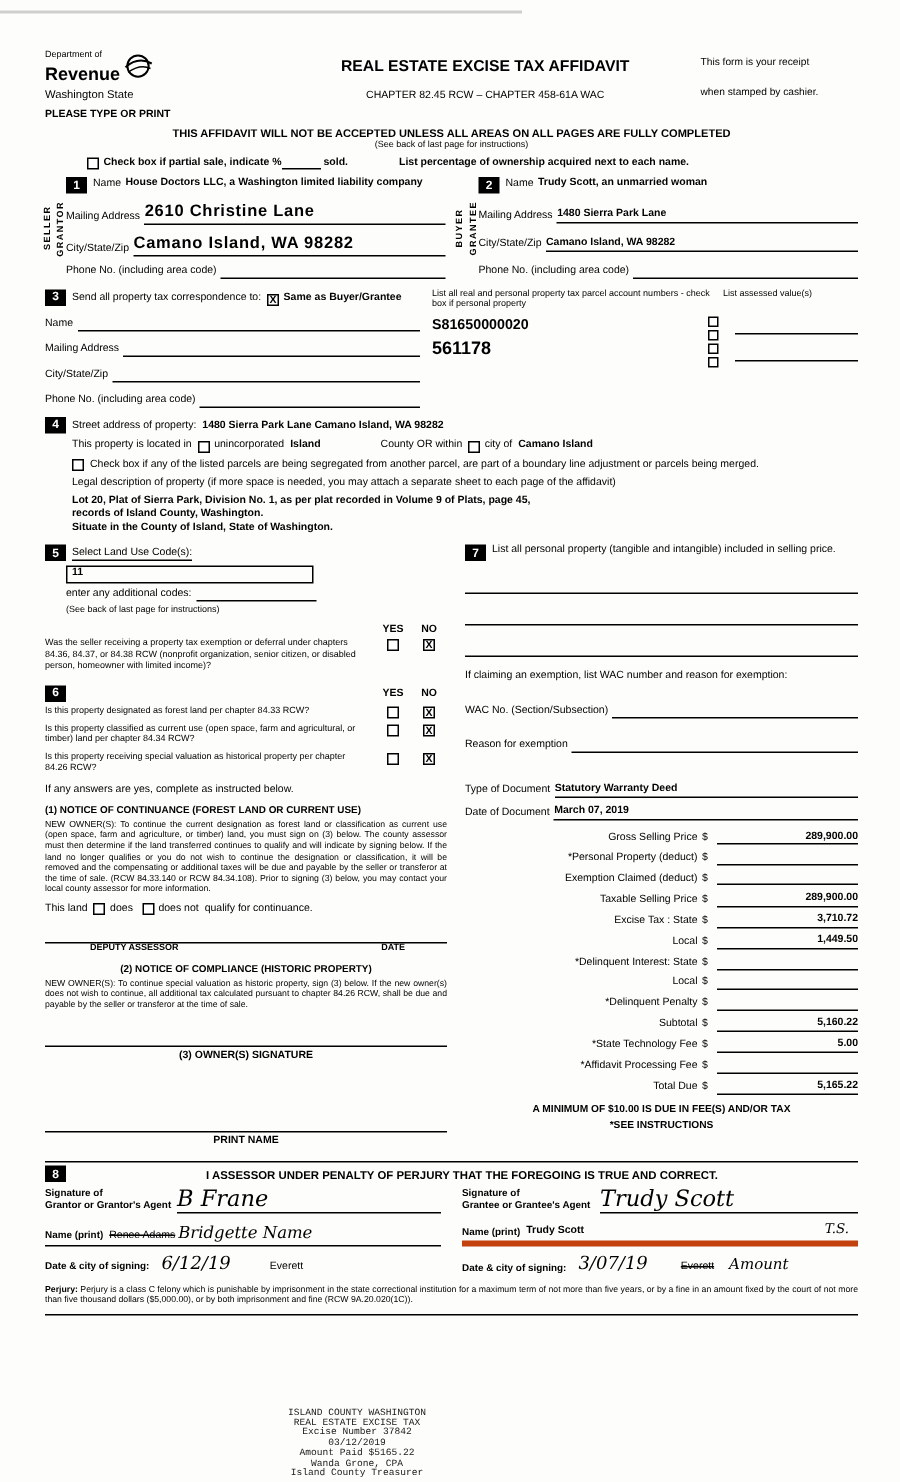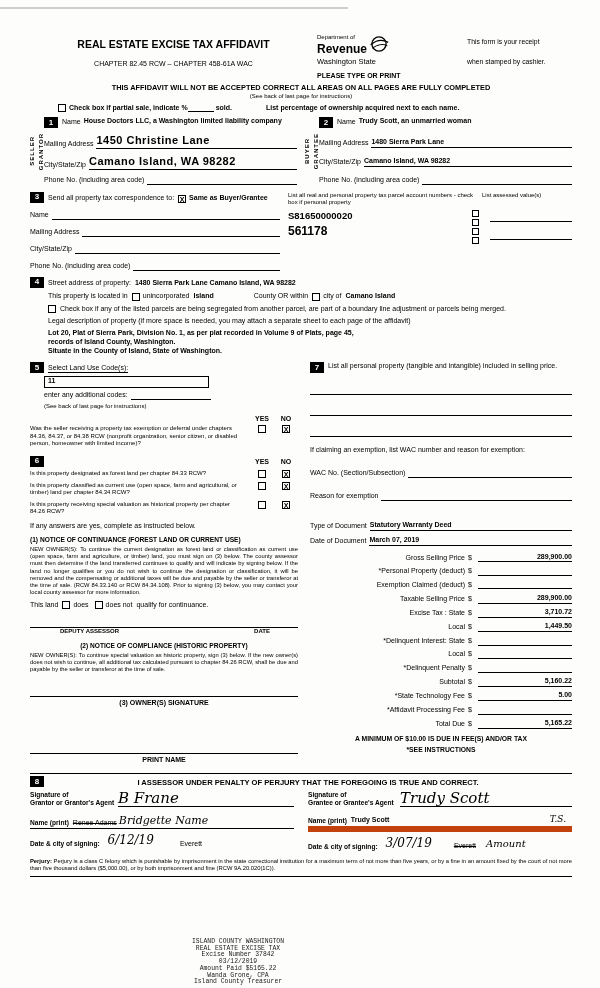--- a/index.html
+++ b/index.html
@@ -39,48 +39,48 @@
   .stamp { position:absolute; left:118px; bottom:2px; width:240px; text-align:center;
            font-family:"Liberation Mono",monospace; font-size:6.4px; line-height:1.05; color:#1a1a1a; }
 </style>
 </head>
 <body>
 
 <div class="page">
   <div class="scan-edge"></div>
 
   <div class="rowt">
-    <div style="flex:1; text-align:center;">
-      <div class="b" style="font-size:10.5px; margin-top:4px;">REAL ESTATE EXCISE TAX AFFIDAVIT</div>
-      <div style="margin-top:9px;">CHAPTER 82.45 RCW – CHAPTER 458-61A WAC</div>
-    </div>
     <div style="width:150px;">
       <div class="rowt" style="align-items:flex-start;">
         <div>
           <div class="sm">Department of</div>
           <div class="b" style="font-size:12px;">Revenue</div>
         </div>
         <span style="margin-left:2px;">
           <svg viewBox="0 0 24 24" width="20" height="20">
             <circle cx="12" cy="12" r="8.5" fill="none" stroke="#000" stroke-width="1.6"></circle>
             <path d="M2 13 Q 12 4 23 10" fill="none" stroke="#000" stroke-width="1.6"></path>
             <path d="M4 17 Q 14 10 22 14" fill="none" stroke="#000" stroke-width="1.2"></path>
           </svg>
         </span>
       </div>
       <div style="font-size:7.5px;">Washington State</div>
       <div class="b" style="margin-top:6px;">PLEASE TYPE OR PRINT</div>
     </div>
+    <div style="flex:1; text-align:center;">
+      <div class="b" style="font-size:10.5px; margin-top:4px;">REAL ESTATE EXCISE TAX AFFIDAVIT</div>
+      <div style="margin-top:9px;">CHAPTER 82.45 RCW – CHAPTER 458-61A WAC</div>
+    </div>
     <div style="width:105px; font-size:6.8px; padding-top:4px;">
       <div>This form is your receipt</div>
       <div style="margin-top:12px;">when stamped by cashier.</div>
     </div>
   </div>
 
-  <div class="b ctr" style="font-size:7.4px; margin-top:2px;">THIS AFFIDAVIT WILL NOT BE ACCEPTED CORRECT ALL AREAS ON ALL PAGES ARE FULLY COMPLETED</div>
+  <div class="b ctr" style="font-size:7.4px; margin-top:2px;">THIS AFFIDAVIT WILL NOT BE ACCEPTED UNLESS ALL AREAS ON ALL PAGES ARE FULLY COMPLETED</div>
   <div class="ctr sm" style="margin-top:1px;">(See back of last page for instructions)</div>
 
   <div class="row" style="margin-top:3px;">
     <span class="cb" style="margin-left:28px;"></span>
     <span class="b" style="margin-left:3px;">Check box if partial sale, indicate %</span>
     <span class="blank" style="width:26px;"></span>
     <span class="b" style="margin-left:2px;">sold.</span>
     <span class="b" style="margin-left:34px;">List percentage of ownership acquired next to each name.</span>
   </div>
 
@@ -90,21 +90,21 @@
       <span class="vert">GRANTOR</span>
     </div>
     <div style="flex:1; padding-right:8px;">
       <div class="rowt">
         <span class="numbox">1</span>
         <span style="margin:1px 3px 0 4px;">Name</span>
         <span class="b" style="flex:1;">House Doctors LLC, a Washington limited liability company</span>
       </div>
       <div class="party-field">
         <span>Mailing Address</span>
-        <span class="fill big-val">1450 Christine Lane</span>
+        <span class="fill big-val">2610 Christine Lane</span>
       </div>
       <div class="party-field">
         <span>City/State/Zip</span>
         <span class="fill big-val">Camano Island, WA 98282</span>
       </div>
       <div class="party-field">
         <span>Phone No. (including area code)</span>
         <span class="fill"></span>
       </div>
     </div>
@@ -434,21 +434,21 @@
     <div style="flex:1;">
       <div class="rowt">
         <div class="b" style="width:92px; font-size:6.6px;">
           <div>Signature of</div>
           <div>Grantee or Grantee's Agent</div>
         </div>
         <div style="flex:1; border-bottom:1px solid #000;">
           <span class="hand sig">Trudy Scott</span>
         </div>
       </div>
-      <div class="row" style="margin-top:6px; border-bottom:6px solid #c2410c; padding-bottom:1px;">
+      <div class="row" style="margin-top:6px; border-bottom:4px solid #c2410c; padding-bottom:1px;">
         <span class="b" style="font-size:6.6px;">Name (print)</span>
         <span class="b" style="margin-left:4px;">Trudy Scott</span>
         <span class="hand" style="margin-left:auto; margin-right:6px; font-size:9px;">T.S.</span>
       </div>
       <div class="row" style="margin-top:4px;">
         <span class="b" style="font-size:6.6px;">Date &amp; city of signing:</span>
         <span class="hand" style="font-size:12px; margin-left:8px;">3/07/19</span>
         <span class="strike" style="margin-left:22px;">Everett</span>
         <span class="hand" style="font-size:10px; margin-left:10px;">Amount</span>
       </div>

